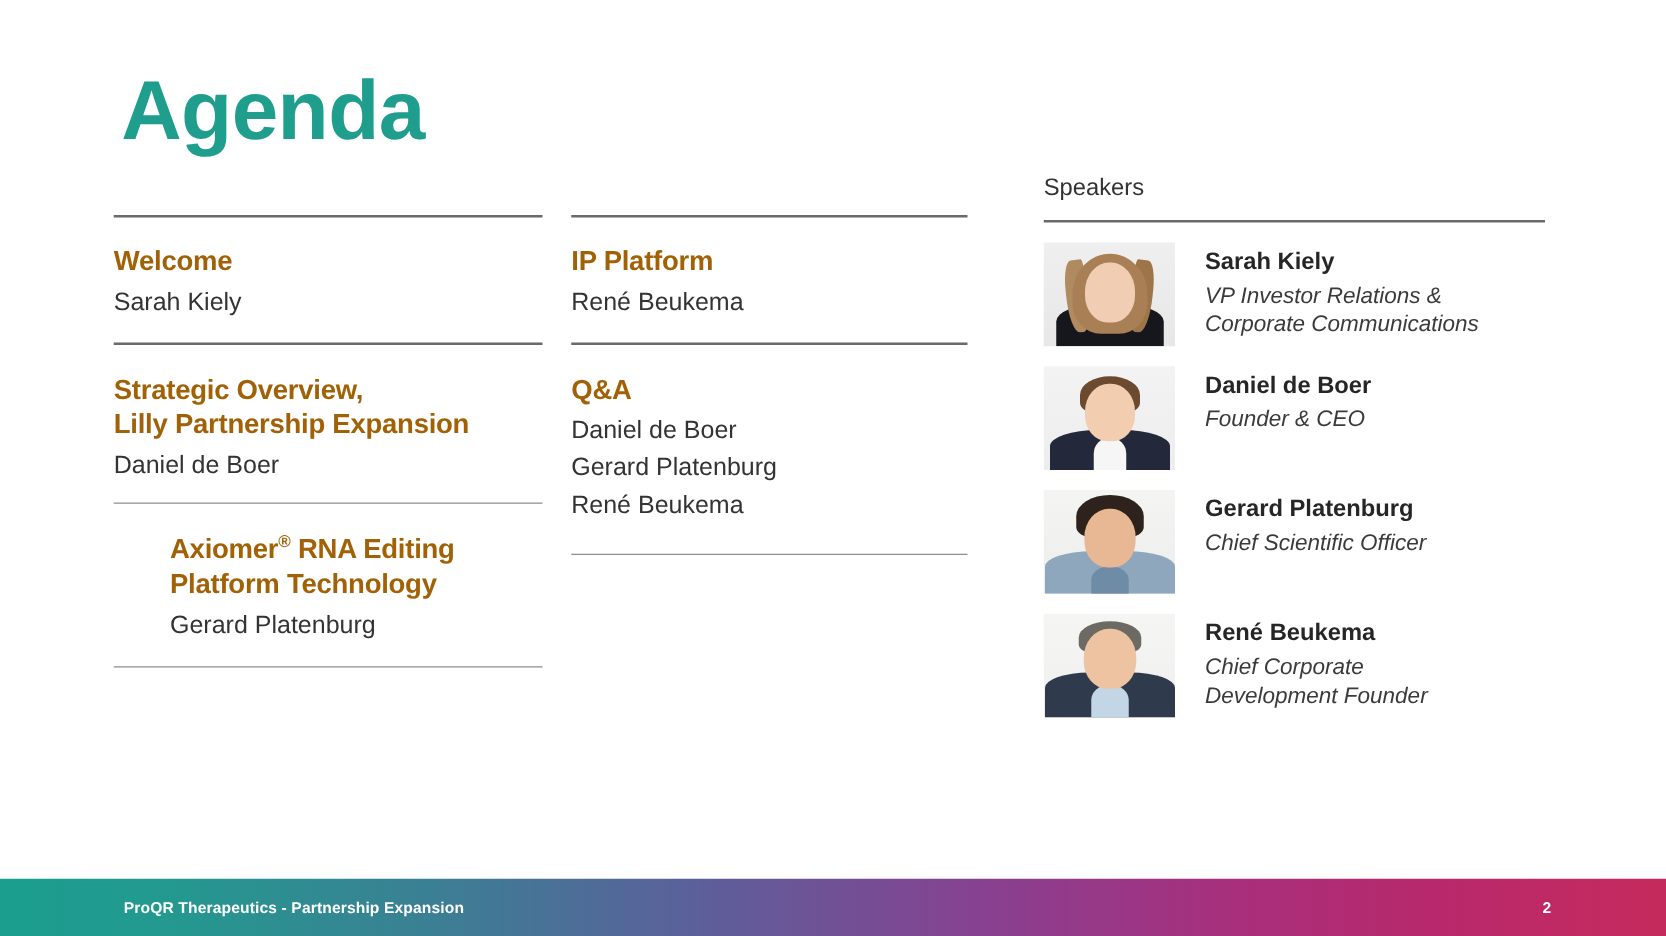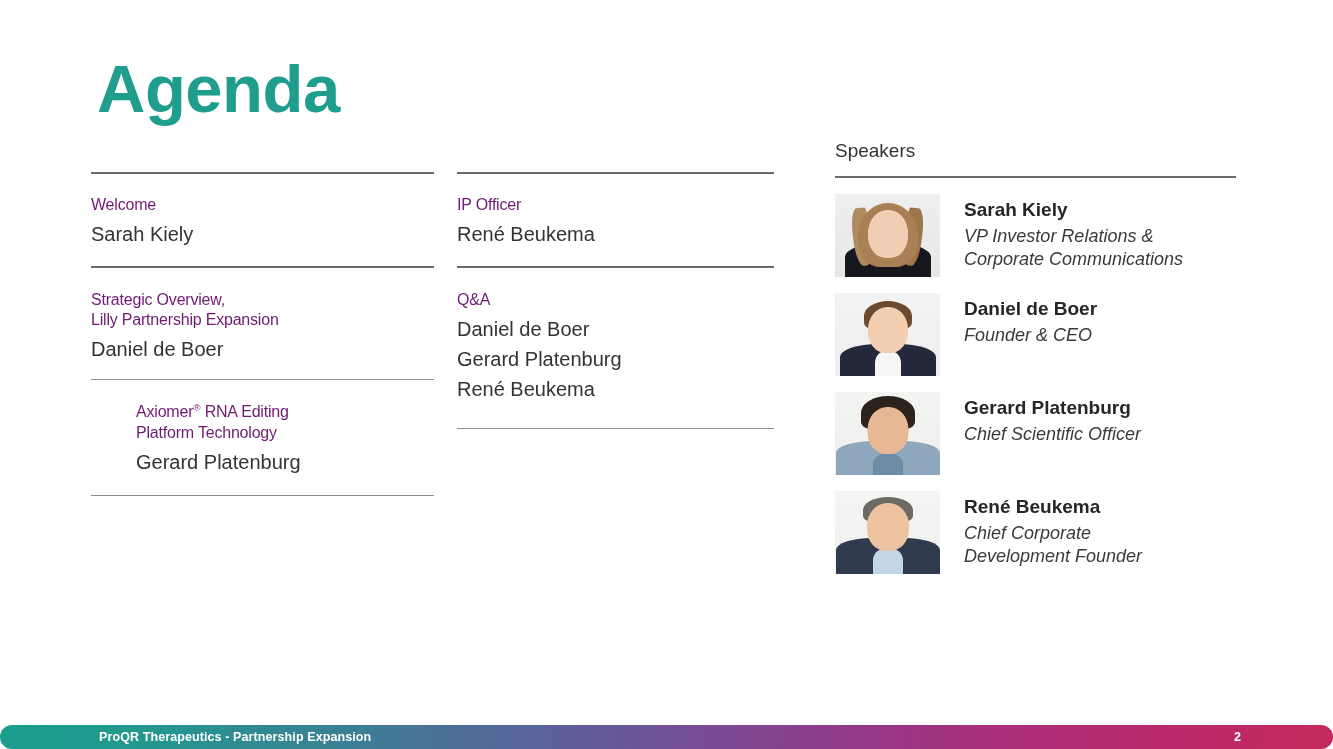--- a/index.html
+++ b/index.html
@@ -42,23 +42,23 @@
   .rule {
     height: 0;
     border-top: 2px solid #6a6a6a;
     width: 100%;
   }
   .rule.thin { border-top-width: 1px; border-top-color: #8d8d8d; }
 
   .agenda-item { width: 100%; }
 
   .agenda-heading {
-    color: #701a75;
-    font-weight: normal;
-    font-size: 16px;
+    color: #a16207;
+    font-weight: bold;
+    font-size: 22px;
     line-height: 1.26;
     letter-spacing: -0.2px;
   }
   .agenda-heading sup {
     font-size: 0.62em;
     vertical-align: super;
     line-height: 0;
   }
 
   .agenda-name {
@@ -171,33 +171,32 @@
   .ph-rene .p-shirt { left: 50%; bottom: 0; transform: translateX(-50%); width: 30px; height: 26px; background: #c3d6e6; border-radius: 46% 46% 0 0; }
   .ph-rene .p-hair { top: 6px; width: 50px; height: 26px; background: #6d6a64; border-radius: 52% 52% 30% 30%; }
   .ph-rene .p-head { top: 12px; width: 42px; height: 48px; background: #eec3a2; }
 
   
   .footer {
     position: absolute;
     left: 0;
     bottom: 0;
     width: 100%;
-    height: 24px;
+    height: 46px;
     background: linear-gradient(90deg,
       #1a9e8e 0%,
       #23998f 10%,
       #3b7f94 26%,
       #5c5f9b 42%,
       #8a3f8f 60%,
       #a82f7c 74%,
       #b8296c 86%,
       #c52a5c 100%);
     display: flex;
     align-items: center;
-    border-radius: 15px;
   }
   .footer-text {
     position: absolute;
     left: 99px;
     font-size: 12.5px;
     font-weight: bold;
     color: #ffffff;
     letter-spacing: 0.1px;
   }
   .footer-page {
@@ -245,21 +244,21 @@
     </div>
 
     <div class="rule thin"></div>
   </div>
 
   <div class="agenda-col col-2">
 
     <div class="rule"></div>
 
     <div class="agenda-item item-a">
-      <div class="agenda-heading">IP Officer</div>
+      <div class="agenda-heading">IP Platform</div>
       <div class="agenda-name">René Beukema</div>
     </div>
 
     <div class="rule"></div>
 
     <div class="agenda-item item-b">
       <div class="agenda-heading">Q&amp;A</div>
       <div class="agenda-name">Daniel de Boer</div>
       <div class="agenda-name">Gerard Platenburg</div>
       <div class="agenda-name">René Beukema</div>

